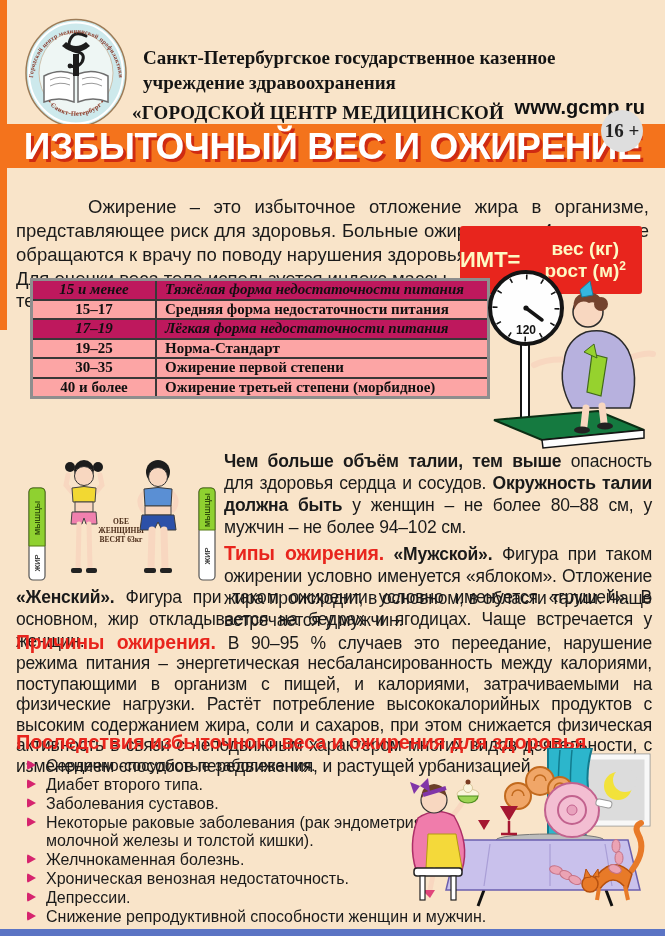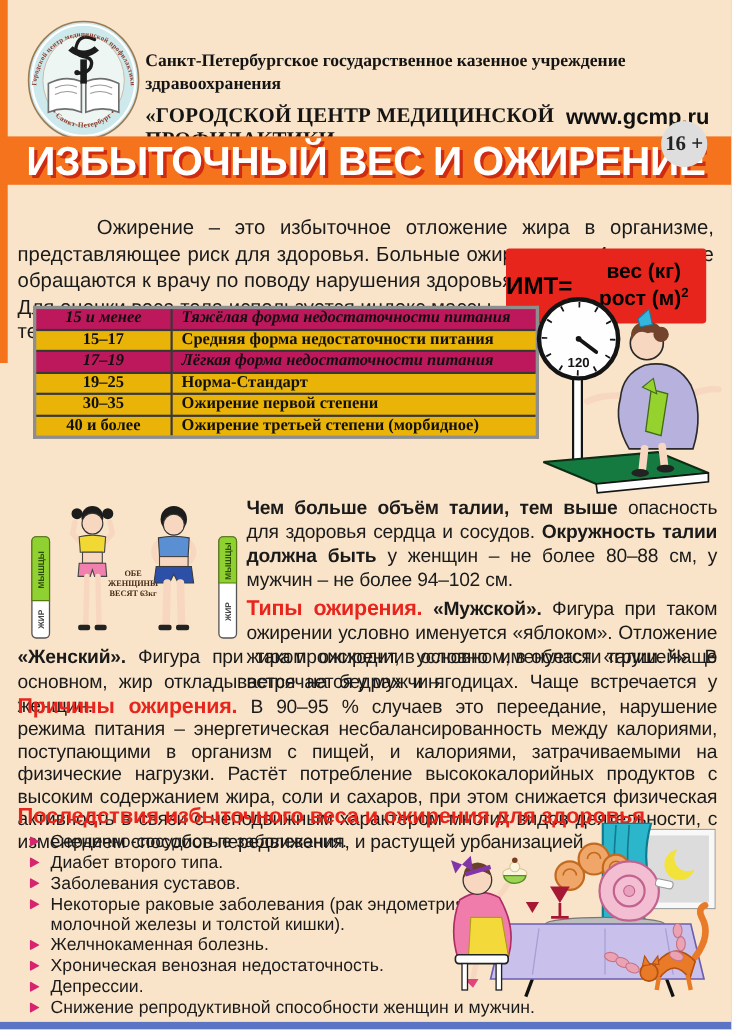--- a/index.html
+++ b/index.html
@@ -5,53 +5,53 @@
   html,body{margin:0;padding:0;background:#e9d9c0;}
   .page{position:relative;width:665px;height:936px;background:#f9e4c9;overflow:hidden;
         font-family:"Liberation Sans",sans-serif;color:#1a1a1a;}
   .left-strip{position:absolute;left:0;top:0;width:7px;height:330px;background:#f4731c;}
   .bottom-strip{position:absolute;left:0;top:929px;width:665px;height:7px;background:#5b74c4;}
 
   
   .logo{position:absolute;left:24px;top:18px;}
   .org{position:absolute;left:132px;top:46px;width:522px;font-family:"Liberation Serif",serif;
        font-weight:bold;color:#141414;}
-  .org-line1{font-size:16px;line-height:1.3;}
+  .org-line1{font-size:19px;line-height:1.3;margin-left:11px;}
   .org-line2{font-size:19px;margin-top:7px;letter-spacing:.2px;}
   .website{position:absolute;right:20px;top:96px;font-size:20px;font-weight:bold;color:#111;}
 
   
   .banner{position:absolute;left:0;top:124px;width:665px;height:44px;background:#f4731c;}
   .banner-title{text-align:center;font-size:37px;font-weight:800;color:#fff;line-height:46px;
                 letter-spacing:-.5px;text-shadow:3px 3px 0 #cf2b12;}
   .age-badge{position:absolute;right:22px;top:-14px;width:42px;height:42px;border-radius:50%;
              background:#dedede;display:flex;align-items:center;justify-content:center;
              font-family:"Liberation Serif",serif;font-size:19px;font-weight:bold;color:#222;}
 
   
   .intro-p{position:absolute;left:16px;top:176px;width:633px;font-size:18.5px;line-height:24px;
            text-align:justify;text-indent:72px;}
   .bmi-line{position:absolute;left:16px;top:249px;width:442px;font-size:18.5px;}
   .formula{position:absolute;left:460px;top:226px;width:182px;height:68px;background:#e8251d;
-           color:#000000;display:flex;align-items:center;justify-content:center;gap:8px;border-radius:3px;}
+           color:#fef9c3;display:flex;align-items:center;justify-content:center;gap:8px;border-radius:3px;}
   .formula-lhs{font-size:22px;font-weight:bold;}
   .frac{text-align:center;font-size:19px;font-weight:bold;line-height:1.15;}
   .frac-num{padding:0 8px;}
   .frac-bar{height:3px;background:#fff;margin:2px 0;border-radius:2px;}
   .frac sup{font-size:12px;}
 
   
   .bmi-table{position:absolute;left:30px;top:278px;border-collapse:collapse;
              font-family:"Liberation Serif",serif;font-weight:bold;font-size:15px;color:#101010;
              border:3px solid #8e8e8e;}
   .bmi-table td{border:2px solid #383838;padding:0 8px;height:17.5px;line-height:17px;}
   .bmi-table td.range{width:106px;text-align:center;}
   .bmi-table td.label{width:314px;}
   .row-gray td{background:#be185d;font-style:italic;}
-  .row-yellow td{background:#eab308;}
+  .row-yellow td{background:#fca5a5;}
 
   
   .scale-illo{position:absolute;left:486px;top:268px;}
   .figures-illo{position:absolute;left:24px;top:452px;}
   .scene-illo{position:absolute;left:400px;top:748px;}
 
   
   .waist-text{position:absolute;left:224px;top:450px;width:428px;font-size:17.5px;line-height:22px;
               text-align:justify;letter-spacing:-.2px;}
   .types-para{margin-top:4px;}

